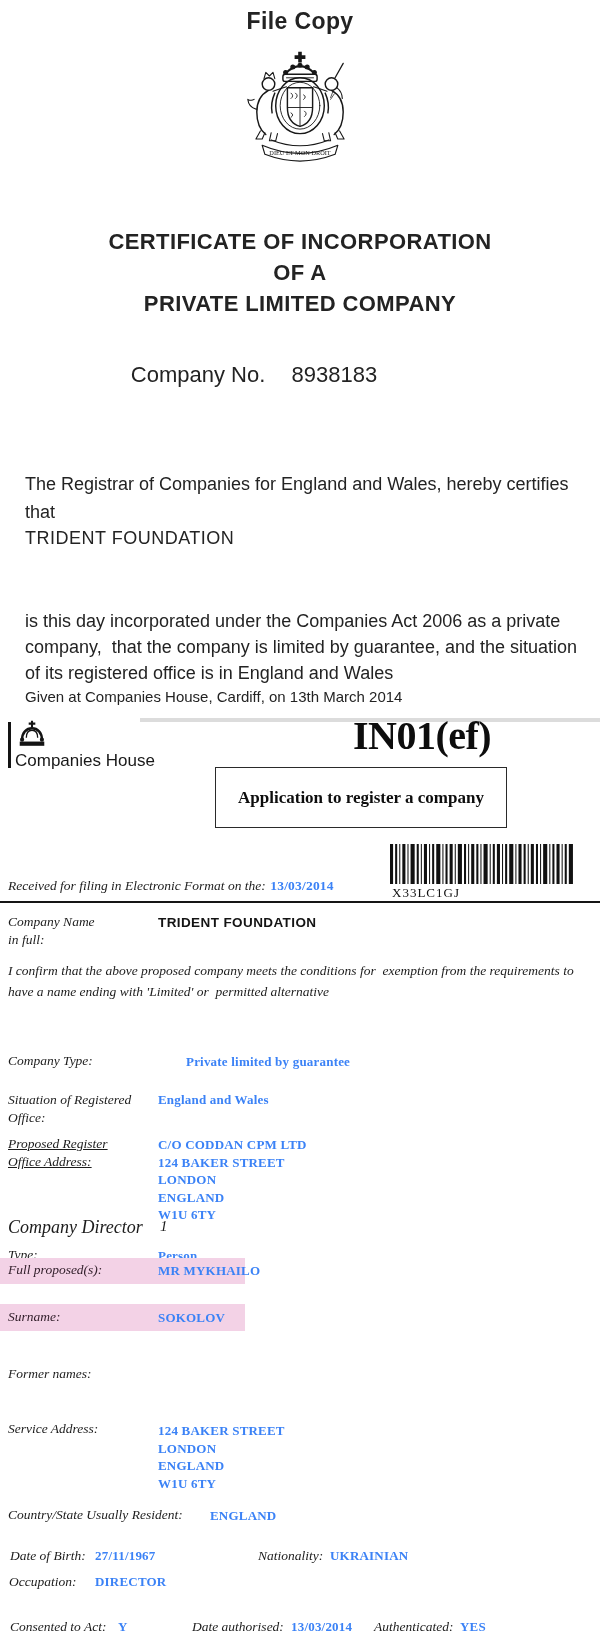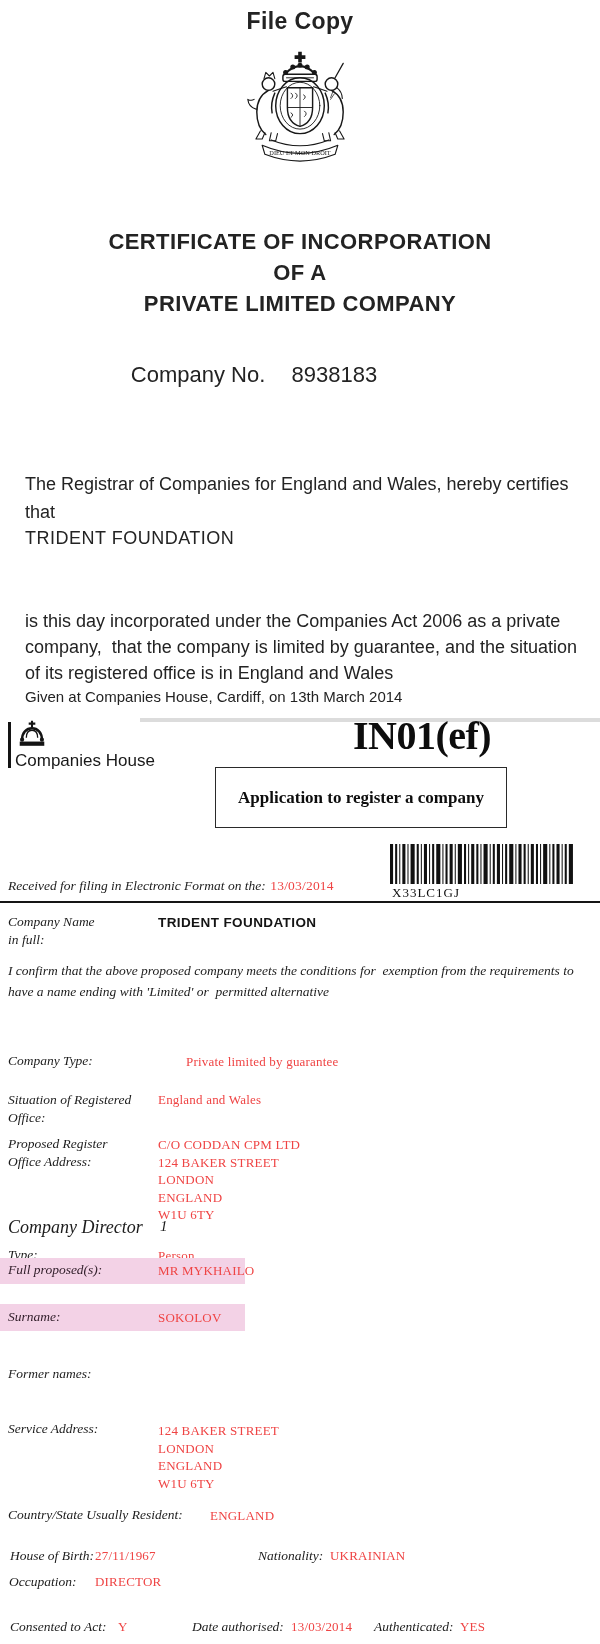--- a/index.html
+++ b/index.html
@@ -5,21 +5,21 @@
   html,body{margin:0;padding:0;background:#fff;}
   #page{position:relative;width:600px;height:1644px;background:#fff;overflow:hidden;
         font-family:"Liberation Sans",sans-serif;color:#1b1b1b;}
   .abs{position:absolute;}
   
   .cert-sans{font-family:"Liberation Sans",sans-serif;color:#232323;}
   .cert-h{font-weight:bold;font-size:22px;letter-spacing:.4px;text-align:center;width:600px;}
   .cert-body{font-size:18px;line-height:26px;white-space:pre-wrap;}
   
   .lbl{font-family:"Liberation Serif",serif;font-style:italic;font-size:13.5px;color:#1c1c1c;}
-  .val{font-family:"Liberation Serif",serif;font-weight:normal;font-size:13px;color:#ef4444;letter-spacing:.2px;}
+  .val{font-family:"Liberation Serif",serif;font-weight:bold;font-size:13px;color:#3b82f6;letter-spacing:.2px;}
   .val-sans{font-family:"Liberation Sans",sans-serif;font-weight:bold;font-size:13.5px;color:#141414;letter-spacing:.4px;}
   .serif-b{font-family:"Liberation Serif",serif;font-weight:bold;color:#0d0d0d;}
   .hl{background:#f3d2e6;}
   .addr div{line-height:17.5px;}
   .rule{background:#151515;height:2px;width:600px;}
 </style>
 </head>
 <body>
 
 <div id="page">
@@ -129,21 +129,21 @@
 
   <div class="abs lbl" style="top:1053px;left:8px;">Company Type:</div>
   <div class="abs val" style="top:1054px;left:158px;margin-left:28px;">Private limited by guarantee</div>
 
   <div class="abs lbl" style="top:1091px;left:8px;line-height:17.5px;">
     <div>Situation of Registered</div>
     <div>Office:</div>
   </div>
   <div class="abs val" style="top:1092px;left:158px;">England and Wales</div>
 
-  <div class="abs lbl" style="top:1135px;left:8px;line-height:17.5px;">
+  <div class="abs lbl" style="top:1135px;left:8px;line-height:17.5px;text-decoration:underline;">
     <div>Proposed Register</div>
     <div>Office Address:</div>
   </div>
   <div class="abs val addr" style="top:1136px;left:158px;">
     <div>C/O CODDAN CPM LTD</div>
     <div>124 BAKER STREET</div>
     <div>LONDON</div>
     <div>ENGLAND</div>
     <div>W1U 6TY</div>
   </div>
@@ -168,21 +168,21 @@
   <div class="abs val addr" style="top:1422px;left:158px;">
     <div>124 BAKER STREET</div>
     <div>LONDON</div>
     <div>ENGLAND</div>
     <div>W1U 6TY</div>
   </div>
 
   <div class="abs lbl" style="top:1507px;left:8px;">Country/State Usually Resident:</div>
   <div class="abs val" style="top:1508px;left:210px;">ENGLAND</div>
 
-  <div class="abs lbl" style="top:1548px;left:10px;">House of Birth:</div>
+  <div class="abs lbl" style="top:1548px;left:10px;">Date of Birth:</div>
   <div class="abs val" style="top:1548px;left:95px;">27/11/1967</div>
   <div class="abs lbl" style="top:1548px;left:258px;">Nationality:</div>
   <div class="abs val" style="top:1548px;left:330px;">UKRAINIAN</div>
 
   <div class="abs lbl" style="top:1574px;left:9px;">Occupation:</div>
   <div class="abs val" style="top:1574px;left:95px;">DIRECTOR</div>
 
   <div class="abs lbl" style="top:1619px;left:10px;">Consented to Act:</div>
   <div class="abs val" style="top:1619px;left:118px;">Y</div>
   <div class="abs lbl" style="top:1619px;left:192px;">Date authorised:</div>

